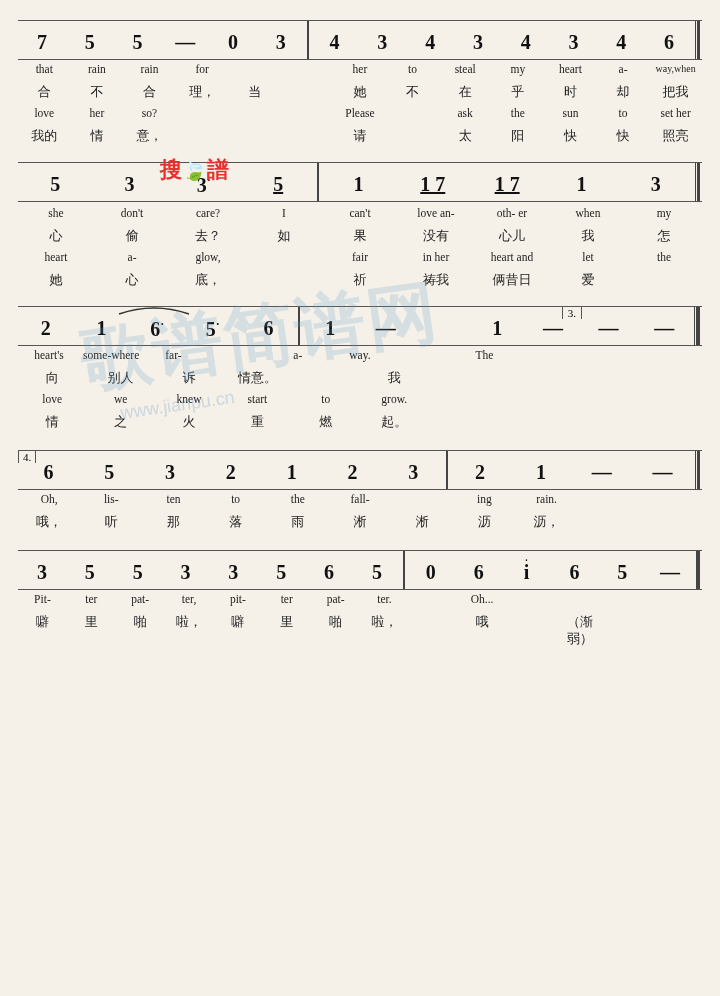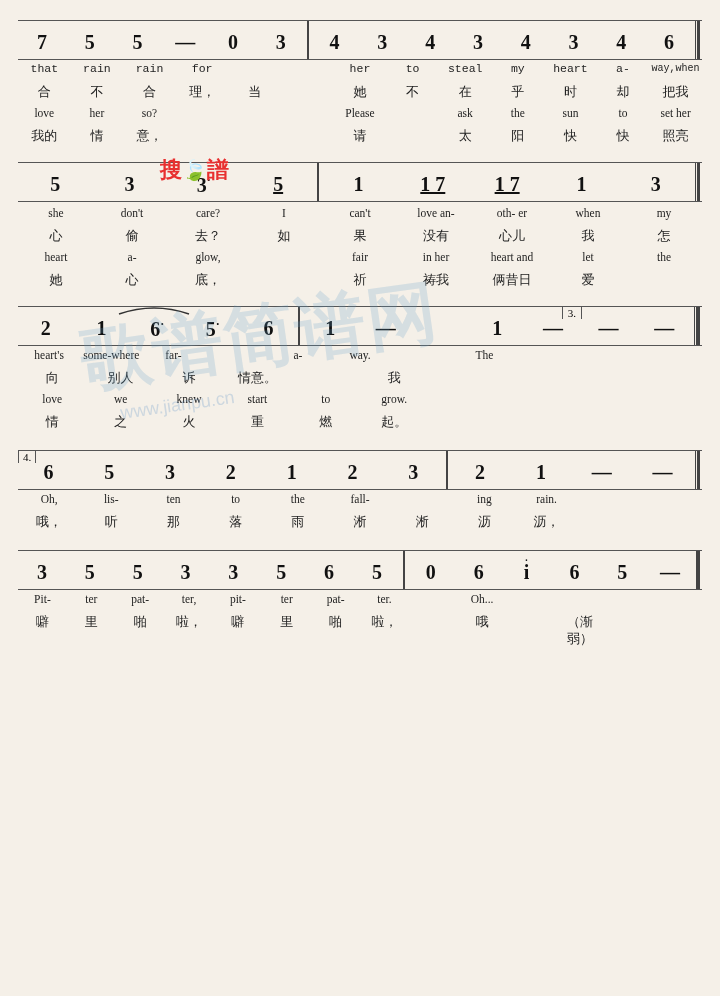--- a/index.html
+++ b/index.html
@@ -105,21 +105,21 @@
       <div class="note-cell" style="font-size:20px;">3</div>
       <div class="note-cell" style="font-size:20px;">4</div>
       <div class="note-cell" style="font-size:20px;">3</div>
       <div class="note-cell" style="font-size:20px;">4</div>
       <div class="note-cell" style="font-size:20px;">3</div>
       <div class="note-cell" style="font-size:20px;">4</div>
       <div class="note-cell" style="font-size:20px;">6</div>
       <div class="double-bar" style="min-height:36px;"></div>
     </div>
 
-    <div class="words-row" style="margin-top:2px;font-family:Liberation Mono, monospace;">
+    <div class="words-row" style="margin-top:2px;">
       <div class="word-cell">that</div>
       <div class="word-cell">rain</div>
       <div class="word-cell">rain</div>
       <div class="word-cell">for</div>
       <div class="word-cell"></div>
       <div class="word-cell"></div>
       <div class="word-cell">her</div>
       <div class="word-cell">to</div>
       <div class="word-cell">steal</div>
       <div class="word-cell">my</div>
@@ -263,21 +263,21 @@
       <div class="note-cell" style="font-size:20px;">1</div>
       <div class="note-cell" style="font-size:20px;">—</div>
       <div class="note-cell" style="font-size:20px;"></div>
       <div class="note-cell" style="font-size:20px;">1</div>
       <div class="note-cell" style="font-size:20px;">—</div>
       <div class="note-cell" style="font-size:20px;">—</div>
       <div class="note-cell" style="font-size:20px;">—</div>
       <div style="width:6px;border-left:1.5px solid #444;border-right:4px solid #444;align-self:stretch;margin:0 2px;min-height:36px;"></div>
     </div>
 
-    <div class="words-row" style="margin-top:2px;">
+    <div class="words-row" style="margin-top:2px;justify-content:flex-end;">
       <div class="word-cell">heart's</div>
       <div class="word-cell">some-where</div>
       <div class="word-cell">far-</div>
       <div class="word-cell"></div>
       <div class="word-cell">a-</div>
       <div class="word-cell">way.</div>
       <div class="word-cell"></div>
       <div class="word-cell">The</div>
       <div class="word-cell"></div>
       <div class="word-cell"></div>

